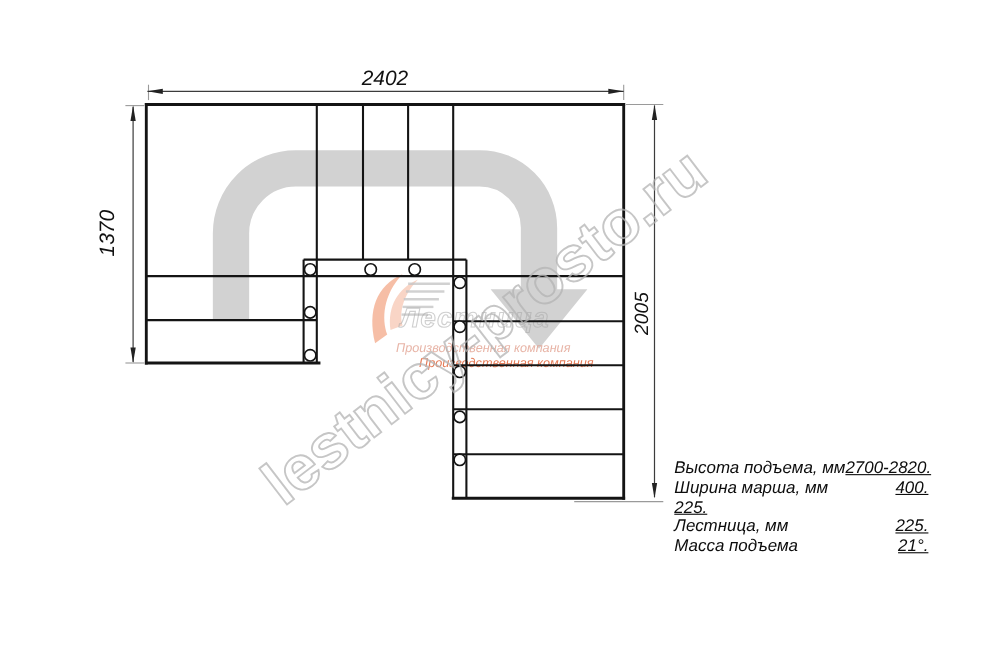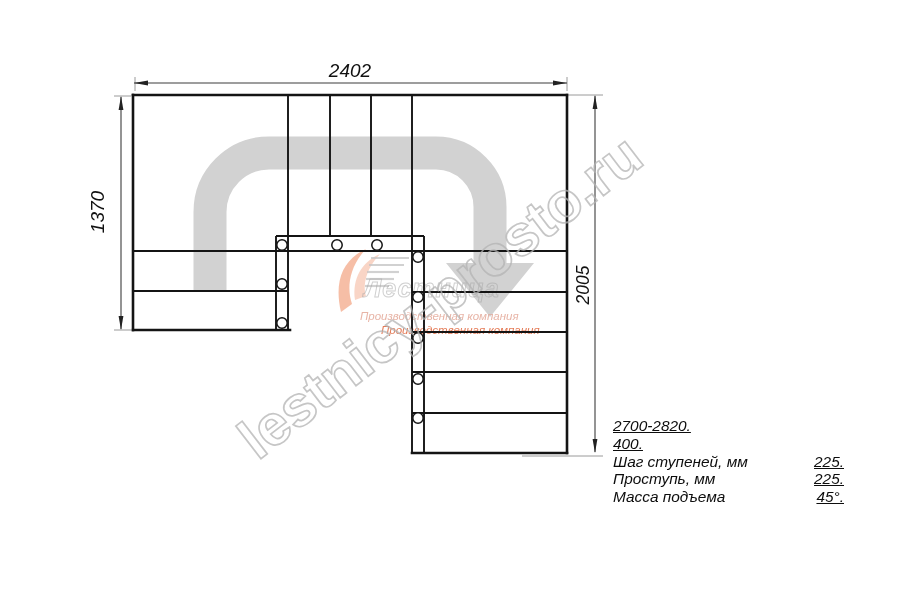--- a/index.html
+++ b/index.html
@@ -119,32 +119,33 @@
       <text x="350" y="77" text-anchor="middle" font-size="19" class="dim-text">2402</text>
       <text transform="translate(104 212) rotate(-90)" text-anchor="middle" font-size="19" class="dim-text">1370</text>
       <text transform="translate(589 285) rotate(-90)" text-anchor="middle" font-size="17.5" class="dim-text">2005</text>
     </g>
 
     <text transform="translate(452 312) rotate(-37.5)" text-anchor="middle" font-size="57" font-weight="bold" fill="none" stroke="#b4b4b4" stroke-width="1.7" opacity="0.75" textLength="490" lengthAdjust="spacingAndGlyphs">lestnicy-prosto.ru</text>
   </svg>
 
   <div class="specs">
     <div class="spec-row">
+      <span class="spec-label">Высота подъема, мм</span>
       <span class="spec-value">2700-2820.</span>
     </div>
     <div class="spec-row">
+      <span class="spec-label">Ширина марша, мм</span>
       <span class="spec-value">400.</span>
     </div>
     <div class="spec-row">
-      <span class="spec-label">Шаг ступеней, мм</span>
       <span class="spec-value">225.</span>
     </div>
     <div class="spec-row">
-      <span class="spec-label">Проступь, мм</span>
+      <span class="spec-label">Лестница, мм</span>
       <span class="spec-value">225.</span>
     </div>
     <div class="spec-row">
       <span class="spec-label">Масса подъема</span>
-      <span class="spec-value">45°.</span>
+      <span class="spec-value">21°.</span>
     </div>
   </div>
 
 </div>
 
 </body></html>

